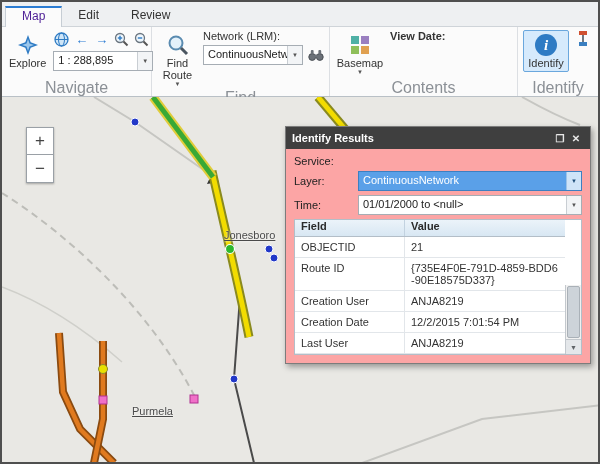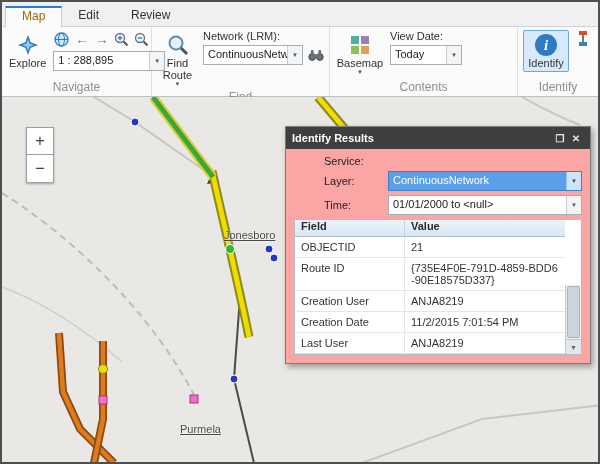--- a/index.html
+++ b/index.html
@@ -2,27 +2,27 @@
 <html><head>
 <meta charset="utf-8">
 <style>
   * { margin:0; padding:0; box-sizing:border-box; font-family:"Liberation Sans", sans-serif; }
   html,body { width:600px; height:464px; overflow:hidden; background:#fff; }
   .window { width:600px; height:464px; border:2px solid #4f4f4f; display:flex; flex-direction:column; background:#fff; }
 
   
   .tabbar { height:25px; background:#eef0f2; display:flex; align-items:flex-end; padding-left:3px; border-bottom:1px solid #cfd4d9; }
   .tab { padding:4px 16px 4px 16px; font-size:12px; color:#333; cursor:pointer; }
-  .tab.active { background:#fbfbfb; border:1px solid #c6cdd4; border-bottom:none; border-top:2px solid #2b7cd3; color:#a16207; margin-bottom:-1px; padding-top:1px; }
+  .tab.active { background:#fbfbfb; border:1px solid #c6cdd4; border-bottom:none; border-top:2px solid #2b7cd3; color:#4c1d95; margin-bottom:-1px; padding-top:1px; }
 
   
   .ribbon { height:70px; background:#fbfbfb; border-bottom:1px solid #b9c0c6; display:flex; }
   .group { display:flex; flex-direction:column; border-right:1px solid #dcdfe3; }
   .group-body { flex:1; display:flex; align-items:flex-start; padding:3px 5px 0 5px; gap:5px; }
-  .group-label { height:15px; font-size:12px; color:#8b9096; text-align:center; line-height:13px; }
+  .group-label { height:15px; font-size:16px; color:#8b9096; text-align:center; line-height:13px; }
   .bigbtn { display:flex; flex-direction:column; align-items:center; justify-content:flex-start; width:46px; padding:2px 1px; font-size:11px; color:#333; border:1px solid transparent; border-radius:2px; cursor:pointer; text-align:center; line-height:12px; }
   .bigbtn.selected { background:#d6eafc; border:1px solid #6aa7dd; }
   .bigbtn .ic { height:24px; display:flex; align-items:center; justify-content:center; }
   .tinycaret { font-size:6px; color:#555; line-height:7px; }
   .smallicons { display:flex; gap:3px; align-items:center; height:18px; }
   .sic { width:17px; height:17px; display:flex; align-items:center; justify-content:center; cursor:pointer; font-size:13px; color:#2b7cd3; }
   .combo { display:flex; align-items:stretch; border:1px solid #a6adb4; background:#fff; height:20px; font-size:11px; color:#222; cursor:pointer; }
   .combo .val { flex:1; padding:2px 4px; white-space:nowrap; overflow:hidden; }
   .combo .caret { width:15px; display:flex; align-items:center; justify-content:center; font-size:6px; color:#555; border-left:1px solid #c9ced3; background:#f2f4f6; }
   .fieldcol { display:flex; flex-direction:column; gap:3px; font-size:11px; color:#333; }
@@ -35,21 +35,21 @@
   .zbtn { width:28px; height:28px; background:#fff; border:1px solid #9aa0a6; font-size:17px; color:#444; display:flex; align-items:center; justify-content:center; cursor:pointer; }
   .zbtn + .zbtn { border-top:none; }
   .maplabel { position:absolute; font-size:11px; color:#4a4a4a; text-shadow:0 0 2px #fff;text-decoration:underline; }
 
   
   .panel { position:absolute; left:283px; top:29px; width:306px; background:#fca5a5; border:1px solid #7c7c7c; box-shadow:2px 3px 6px rgba(0,0,0,.35); }
   .panel-title { height:22px; background:#3f3f3f; color:#fff; font-size:11px; font-weight:bold; display:flex; align-items:center; padding:0 6px; }
   .panel-title .sp { flex:1; }
   .titlebtn { width:16px; height:16px; display:flex; align-items:center; justify-content:center; color:#e8e8e8; font-size:10px; cursor:pointer; }
   .panel-body { padding:6px 8px 8px 8px; }
-  .prow { display:flex; align-items:center; margin-bottom:4px;margin-left:30px; }
+  .prow { display:flex; align-items:center; margin-bottom:4px; }
   .prow .plabel { width:64px; font-size:11px; color:#222; }
   .prow .combo { flex:1; height:20px; }
   .combo.hl .val { background:#5aa0e8; color:#fff; }
   .combo.hl { border-color:#3d7fc1; }
   .combo.hl .caret { background:#cfe4f8; color:#1f4e79; border-left-color:#9dc3e8; }
   .routename { font-size:11px; color:#222; margin:4px 0 6px 0; }
   .tbl { border:1px solid #b3bec8; background:#fff; display:flex; height:136px; overflow:hidden;align-items:flex-end; }
   .tbl-main { flex:1; display:flex; flex-direction:column; overflow:hidden; }
   .trow { display:flex; border-bottom:1px solid #e2e6ea; font-size:11px; color:#333; }
   .trow.head { background:linear-gradient(#f0f6fb,#d8e7f3); border-bottom:1px solid #b3bec8; font-weight:bold; color:#2a2a2a; }
@@ -106,21 +106,21 @@
                 </svg>
             </span>
             <span class="sic">
               <svg width="15" height="15" viewBox="0 0 15 15">
                   <circle cx="6" cy="6" r="4.5" fill="#eef6fc" stroke="#6b7680" stroke-width="1.3"></circle>
                   <line x1="9.5" y1="9.5" x2="13.5" y2="13.5" stroke="#555" stroke-width="2"></line>
                   <line x1="3.8" y1="6" x2="8.2" y2="6" stroke="#2e7bc4" stroke-width="1.4"></line>
                 </svg>
             </span>
           </div>
-          <div class="combo" style="width:112px;">
+          <div class="combo" style="width:100px;">
             <span class="val">1 : 288,895</span>
             <span class="caret">▼</span>
           </div>
         </div>
       </div>
       <div class="group-label">Navigate</div>
     </div>
 
     <div class="group" style="width:178px;">
       <div class="group-body">
@@ -164,26 +164,22 @@
             <svg width="20" height="20" viewBox="0 0 20 20">
                 <rect x="1" y="1" width="8" height="8" fill="#4fb0a5"></rect>
                 <rect x="11" y="1" width="8" height="8" fill="#9a7fc0"></rect>
                 <rect x="1" y="11" width="8" height="8" fill="#8fbf5a"></rect>
                 <rect x="11" y="11" width="8" height="8" fill="#e0a050"></rect>
               </svg>
           </span>
           <span>Basemap</span>
           <span class="tinycaret">▼</span>
         </div>
-        <div class="fieldcol" style="flex:1;">
+        <div class="fieldcol" style="flex:1;font-weight:bold;">
           <span>View Date:</span>
-          <div class="combo" style="width:72px;">
-            <span class="val">Today</span>
-            <span class="caret">▼</span>
-          </div>
         </div>
       </div>
       <div class="group-label">Contents</div>
     </div>
 
     <div class="group" style="flex:1; border-right:none;">
       <div class="group-body">
         <div class="bigbtn selected">
           <span class="ic">
               <span class="info-circle">i</span>
@@ -231,21 +227,21 @@
       <circle cx="232" cy="282" r="4" fill="#2238c8" stroke="#fff" stroke-width="1"></circle>
       <circle cx="267" cy="152" r="4" fill="#2238c8" stroke="#fff" stroke-width="1"></circle>
       <circle cx="272" cy="161" r="4" fill="#2238c8" stroke="#fff" stroke-width="1"></circle>
       <circle cx="228" cy="152" r="4.5" fill="#2db82d" stroke="#fff" stroke-width="1.2"></circle>
       <circle cx="101" cy="272" r="4.5" fill="#e8e000" stroke="#8a8a30" stroke-width="1"></circle>
       <rect x="97" y="299" width="8" height="8" fill="#f070c8" stroke="#b03090"></rect>
       <rect x="188" y="298" width="8" height="8" fill="#f070c8" stroke="#b03090"></rect>
     </svg>
 
     <div class="maplabel" style="left:222px; top:132px;">Jonesboro</div>
-    <div class="maplabel" style="left:130px; top:326px;margin-left:48px;">Purmela</div>
+    <div class="maplabel" style="left:130px; top:308px;">Purmela</div>
 
     <div class="zoomctl">
       <div class="zbtn">+</div>
       <div class="zbtn">−</div>
     </div>
 
     <div class="panel">
       <div class="panel-title">
         <span>Identify Results</span>
         <span class="sp"></span>
@@ -288,21 +284,21 @@
             <div class="trow">
               <span class="tc f">Route ID</span>
               <span class="tc v">{735E4F0E-791D-4859-BDD6-90E18575D337}</span>
             </div>
             <div class="trow">
               <span class="tc f">Creation User</span>
               <span class="tc v">ANJA8219</span>
             </div>
             <div class="trow">
               <span class="tc f">Creation Date</span>
-              <span class="tc v">11/2/2015 7:01:54 PM</span>
+              <span class="tc v">12/2/2015 7:01:54 PM</span>
             </div>
             <div class="trow">
               <span class="tc f">Last User</span>
               <span class="tc v">ANJA8219</span>
             </div>
           </div>
           <div class="sbar">
             <div class="sthumb"></div>
             <div class="sspace"></div>
             <div class="sdown">▼</div>

